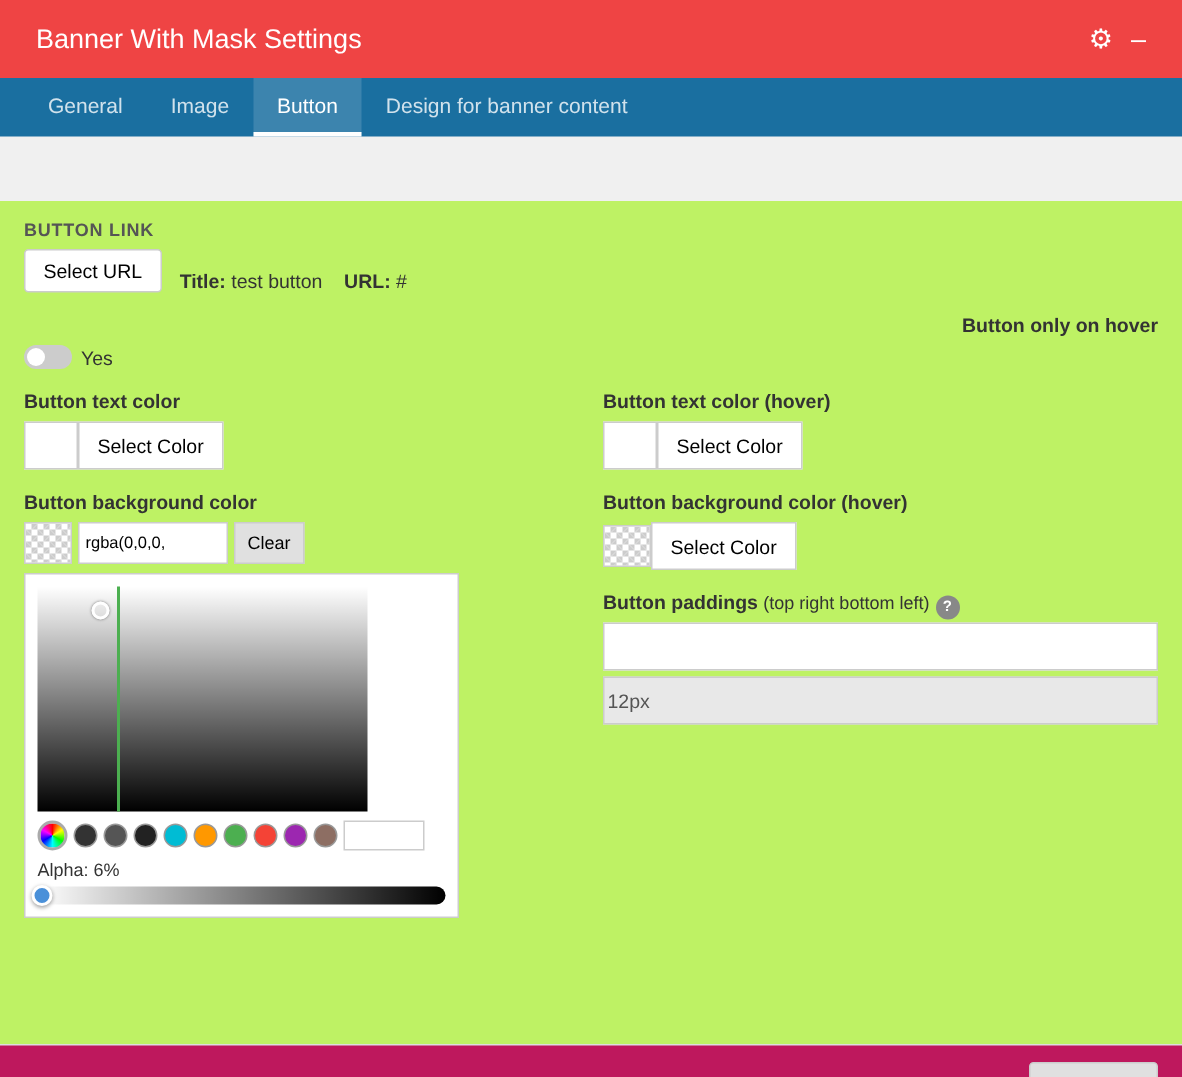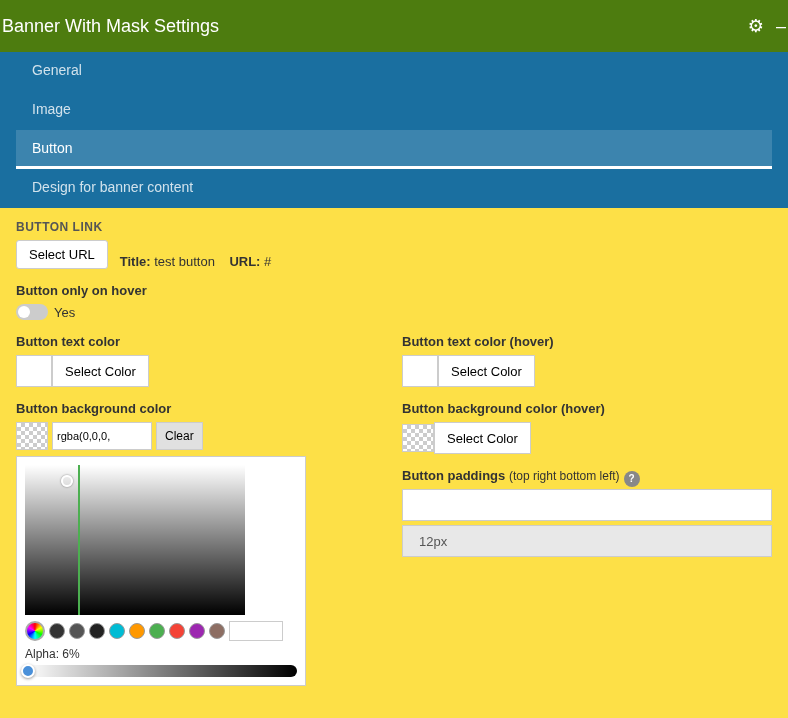--- a/index.html
+++ b/index.html
@@ -1,58 +1,58 @@
 <!DOCTYPE html>
 <html><head>
   <meta charset="utf-8">
   <style>
     * { box-sizing: border-box; margin: 0; padding: 0; }
     body { font-family: Arial, sans-serif; font-size: 14px; background: #f0f0f0; width: 788px; height: 718px; overflow: hidden; }
 
     
     .header {
-      background: #4d7c0f;
+      background: #ef4444;
       color: white;
-      padding: 12px 2px;
+      padding: 12px 24px;
       display: flex;
       align-items: center;
       justify-content: space-between;
       height: 52px;
     }
     .header-title { font-size: 18px; font-weight: 400; }
     .header-icons { display: flex; gap: 12px; align-items: center; color: white; font-size: 18px; cursor: pointer; }
 
     
     .tabs {
       background: #1a6fa0;
       display: flex;
       padding: 0 16px;
       border-bottom: none;
-      flex-direction: column;
     }
     .tab {
       color: rgba(255,255,255,0.8);
       padding: 10px 16px;
       cursor: pointer;
       font-size: 14px;
       border-bottom: 3px solid transparent;
     }
     .tab.active {
       color: white;
       border-bottom: 3px solid white;
       background: rgba(255,255,255,0.15);
     }
 
     
     .content {
-      background: #fde047;
+      background: #bef264;
       padding: 12px 16px;
       height: calc(718px - 52px - 44px - 60px);
       overflow-y: auto;
       position: relative;
+      margin-top: 43px;
     }
 
     .section-label {
       font-size: 12px;
       color: #555;
       margin-bottom: 6px;
       font-weight: 600;
       text-transform: uppercase;
       letter-spacing: 0.5px;
     }
@@ -74,21 +74,21 @@
     }
     .link-info { font-size: 13px; color: #333; }
     .link-info strong { font-weight: 600; }
 
     
     .checkbox-row {
       display: flex;
       flex-direction: column;
       margin-bottom: 14px;
     }
-    .field-label { font-size: 13px; font-weight: 600; color: #333; margin-bottom: 6px; }
+    .field-label { font-size: 13px; font-weight: 600; color: #333; margin-bottom: 6px; text-align: right; }
     .checkbox-label { display: flex; align-items: center; gap: 6px; font-size: 13px; color: #333; }
     .toggle {
       width: 32px; height: 16px;
       background: #ccc;
       border-radius: 8px;
       position: relative;
       cursor: pointer;
     }
     .toggle::after {
       content: '';
@@ -161,21 +161,21 @@
       border: 1px solid #ccc;
       padding: 4px 8px;
       font-size: 13px;
       width: 100%;
       height: 32px;
       background: white;
     }
     .paddings-value {
       background: #e8e8e8;
       border: 1px solid #ccc;
-      padding: 4px 16px;
+      padding: 4px 2px;
       font-size: 13px;
       height: 32px;
       display: flex;
       align-items: center;
       color: #555;
     }
 
     
     .footer {
       background: #be185d;

